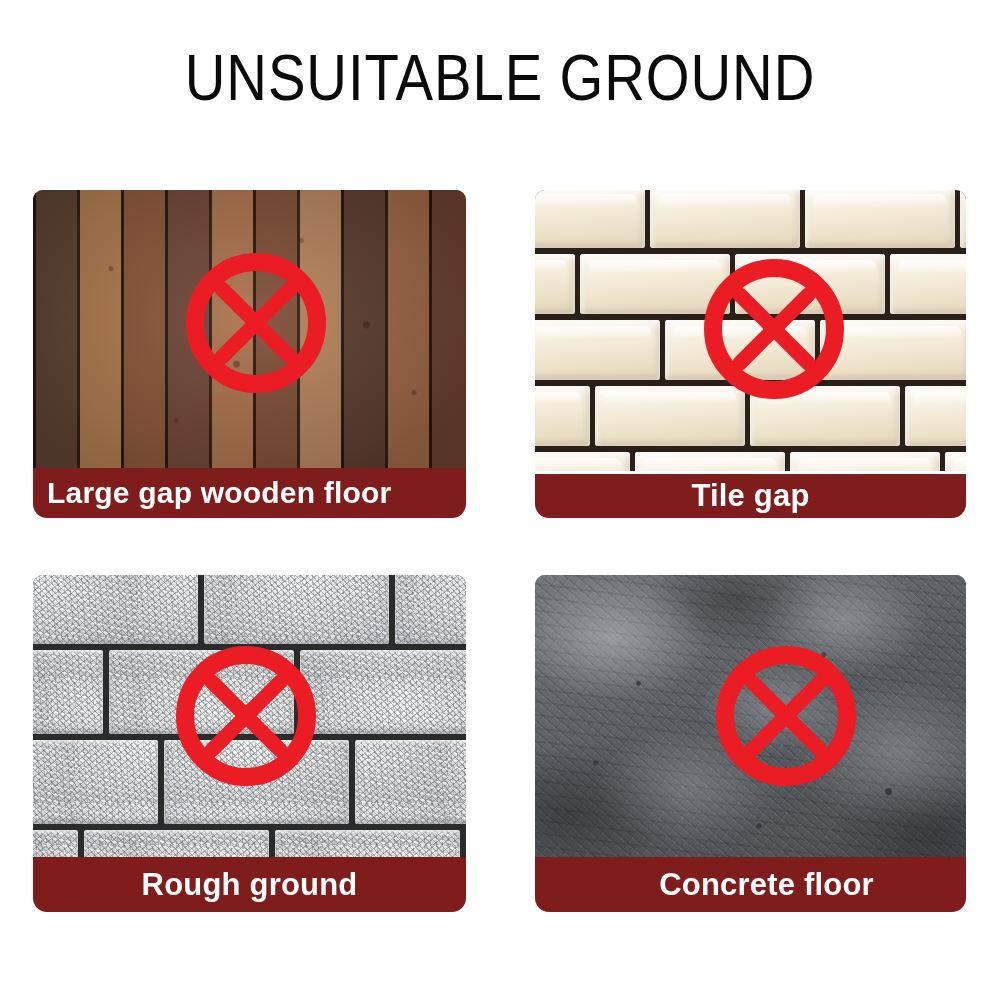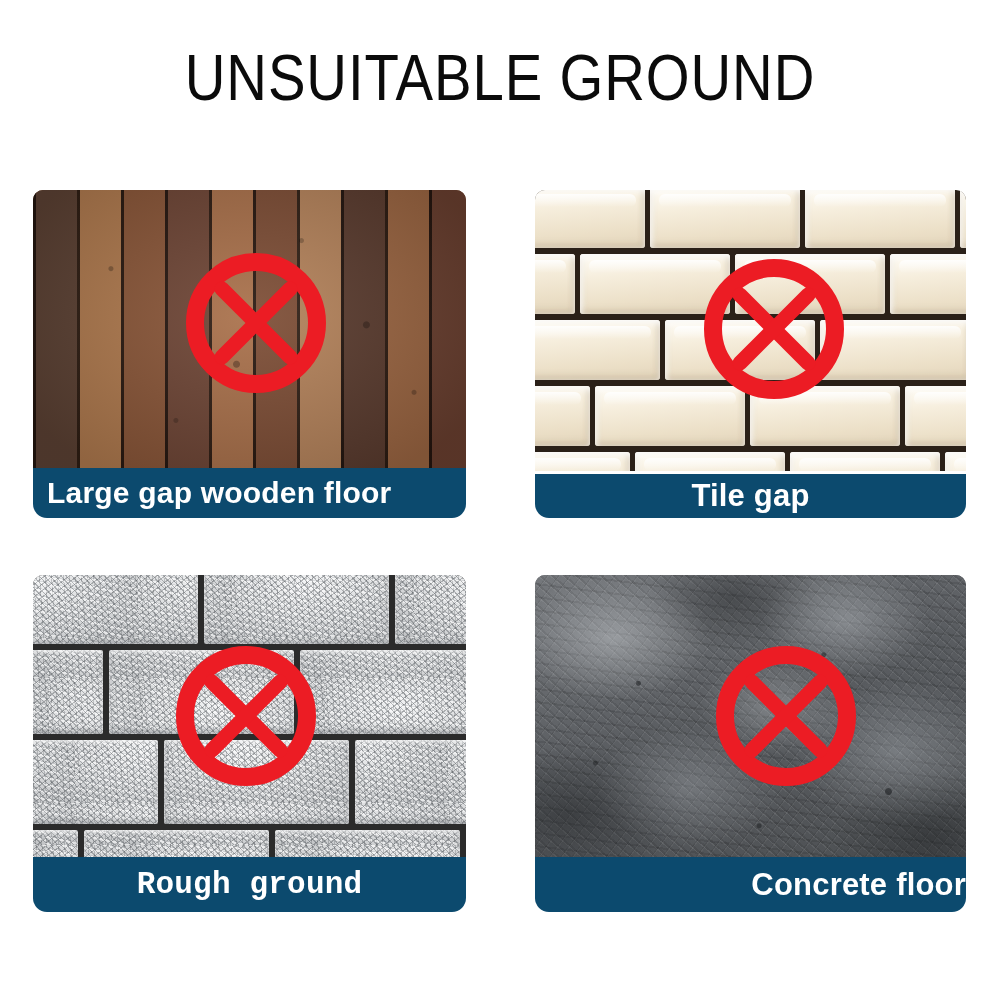--- a/index.html
+++ b/index.html
@@ -175,34 +175,34 @@
       radial-gradient(circle at 14% 66%, rgba(20,22,24,.4) 0 2px, rgba(0,0,0,0) 3px),
       radial-gradient(circle at 52% 88%, rgba(20,22,24,.45) 0 2px, rgba(0,0,0,0) 3px);
   }
 
   
   .no-icon{position:absolute;pointer-events:none;}
 
   
   .caption{
     position:absolute;left:0;right:0;bottom:0;
-    background:#0c4a6e;
+    background:#7f1d1d;
     border-radius:0 0 14px 14px;
     display:flex;align-items:center;
     color:#ffffff;
     font-family:"Liberation Sans","DejaVu Sans",sans-serif;
     font-weight:700;
     font-size:31px;
     letter-spacing:.2px;
     box-sizing:border-box;
   }
   .card.c0 .caption{height:50px;justify-content:flex-start;padding-left:14px;font-size:30px;}
   .card.c1 .caption{height:44px;justify-content:center;}
-  .card.c2 .caption{height:55px;justify-content:center;font-family:Liberation Mono, monospace;}
-  .card.c3 .caption{height:55px;justify-content:flex-end;padding-left:32px;}
+  .card.c2 .caption{height:55px;justify-content:center;}
+  .card.c3 .caption{height:55px;justify-content:center;padding-left:32px;}
 </style>
 </head>
 <body>
 
 <div id="page">
 
   <div class="page-title">UNSUITABLE GROUND</div>
 
   <div class="card c0">
     <div class="photo">

